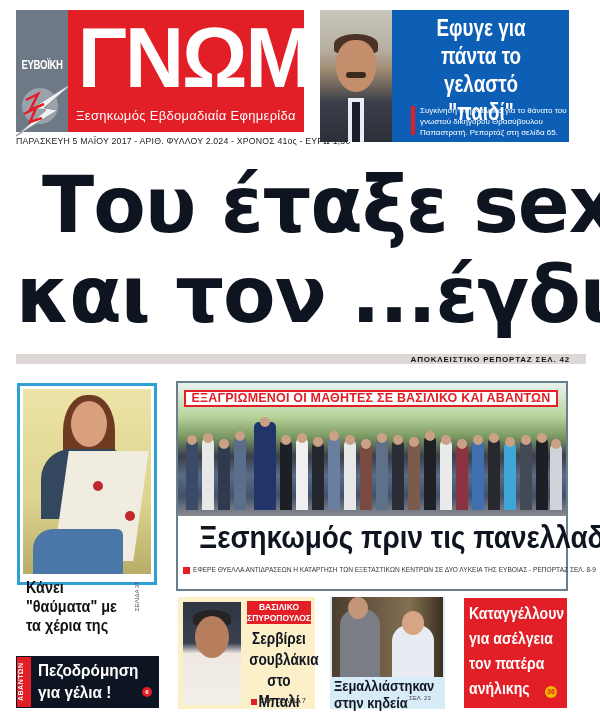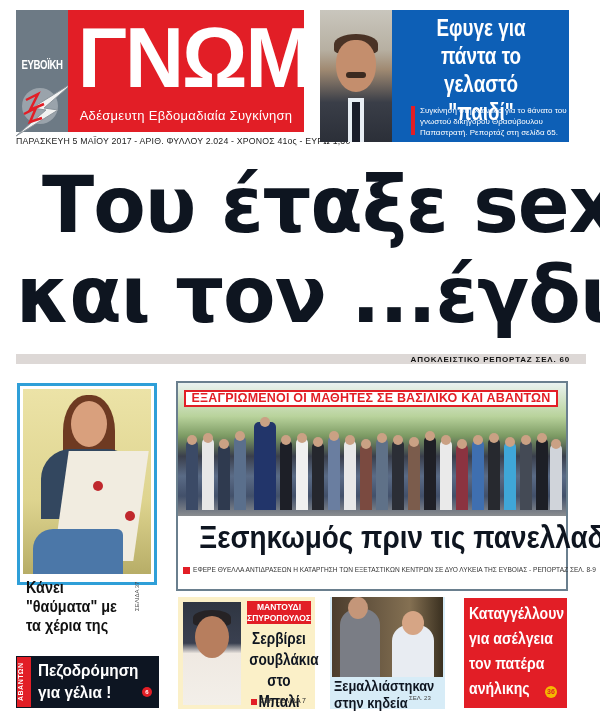--- a/index.html
+++ b/index.html
@@ -94,39 +94,39 @@
 <div class="abs" id="mast-grey"></div>
 <div class="abs" id="mast-sub-name">ΕΥΒΟΪΚΗ</div>
 <div class="abs" id="mast-globe"></div>
 <svg class="abs" id="mast-bolt" viewBox="0 0 70 58">
   <polygon points="62,2 20,28 34,30 4,56 46,30 32,28" fill="#f2f2f2" stroke="#8b949b" stroke-width="1"></polygon>
   <polyline points="14,20 26,14 18,30 32,24" fill="none" stroke="#e21e26" stroke-width="2.5"></polyline>
   <polyline points="12,34 24,28 18,42 30,38" fill="none" stroke="#e21e26" stroke-width="2.5"></polyline>
 </svg>
 <div class="abs" id="mast-red"></div>
 <div class="abs" id="mast-title">ΓΝΩΜΗ</div>
-<div class="abs" id="mast-tagline">Αδέσμευτη Εβδομαδιαία Συγκίνηση</div>
+<div class="abs" id="mast-tagline">Ξεσηκωμός Εβδομαδιαία Εφημερίδα</div>
 <div class="abs" id="dateline">ΠΑΡΑΣΚΕΥΗ 5 ΜΑΪΟΥ 2017 - ΑΡΙΘ. ΦΥΛΛΟΥ 2.024 - ΧΡΟΝΟΣ 41ος - ΕΥΡΩ 1,30</div>
 
 <div class="abs" id="obit-photo">
   <div class="hair"></div>
     <div class="face"></div>
     <div class="mustache"></div>
     <div class="shirt"></div>
     <div class="tie"></div>
 </div>
 <div class="abs" id="obit-box"></div>
 <div class="abs" id="obit-headline">Εφυγε για πάντα το γελαστό "παιδί"</div>
 <div class="abs" id="obit-bar"></div>
 <div class="abs" id="obit-text">Συγκίνηση στη Χαλκίδα για το θάνατο του γνωστού δικηγόρου Θρασύβουλου Παπαστρατή. Ρεπορτάζ στη σελίδα 65.</div>
 
 <div class="hl" id="hl1">Του έταξε sex</div>
 <div class="hl" id="hl2">και τον ...έγδυσε</div>
 <div class="abs" id="excl-bar"></div>
-<div class="abs" id="excl-text">ΑΠΟΚΛΕΙΣΤΙΚΟ ΡΕΠΟΡΤΑΖ ΣΕΛ. 60</div>
+<div class="abs" id="excl-text">ΑΠΟΚΛΕΙΣΤΙΚΟ ΡΕΠΟΡΤΑΖ ΣΕΛ. 42</div>
 
 <div class="abs" id="woman-box"></div>
 <div class="abs" id="woman-photo">
   <div class="w-hair"></div>
     <div class="w-face"></div>
     <div class="w-jacket"></div>
     <div class="w-shawl"></div>
   <div class="w-rose" style="left:70px;top:92px;"></div>
   <div class="w-rose" style="left:102px;top:122px;"></div>
   <div class="w-rose" style="left:50px;top:140px;"></div>
@@ -193,21 +193,21 @@
 <div class="abs" id="aban-tag"></div>
 <div class="abs" id="aban-tag-text">ΑΒΑΝΤΩΝ</div>
 <div class="abs" id="aban-text">Πεζοδρόμηση για γέλια !</div>
 <div class="abs" id="aban-page">6</div>
 
 <div class="abs" id="souv-box"></div>
 <div class="abs" id="souv-photo">
   <div class="s-hair"></div>
     <div class="s-face"></div>
 </div>
-<div class="abs" id="souv-kicker">ΜΑΝΤΟΥΔΙ ΣΠΥΡΟΠΟΥΛΟΣ</div>
+<div class="abs" id="souv-kicker">ΒΑΣΙΛΙΚΟ ΣΠΥΡΟΠΟΥΛΟΣ</div>
 <div class="abs" id="souv-headline">Σερβίρει σουβλάκια στο Μπαλί</div>
 <div class="abs" id="souv-bullet"></div>
 <div class="abs" id="souv-page">ΣΤΗ ΣΕΛΙΔΑ 7</div>
 
 <div class="abs" id="funeral-box"></div>
 <div class="abs" id="funeral-photo">
   <div class="f-man"></div>
     <div class="f-manhead"></div>
     <div class="f-woman"></div>
     <div class="f-womanhead"></div>

